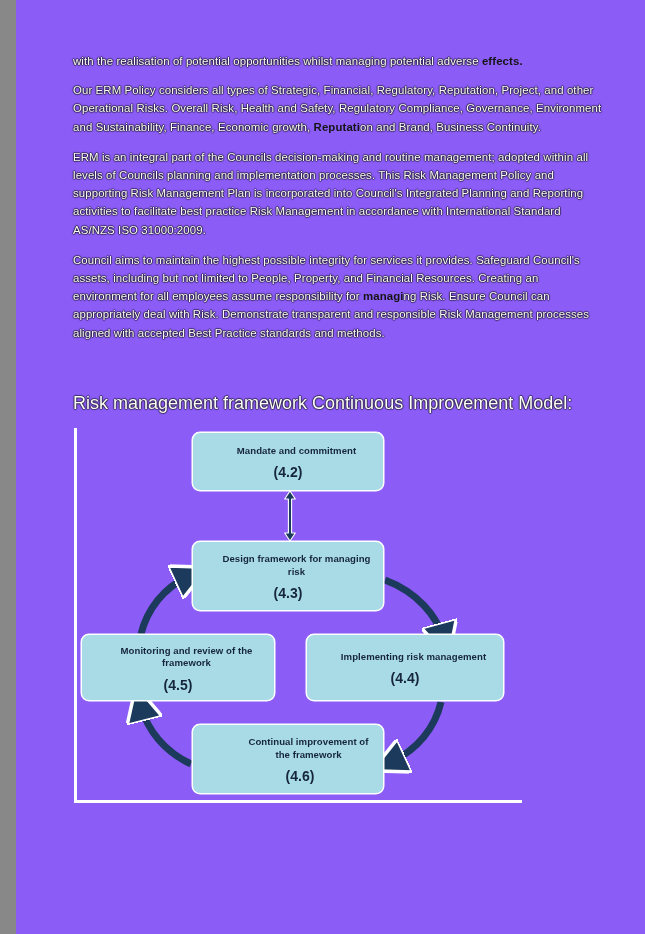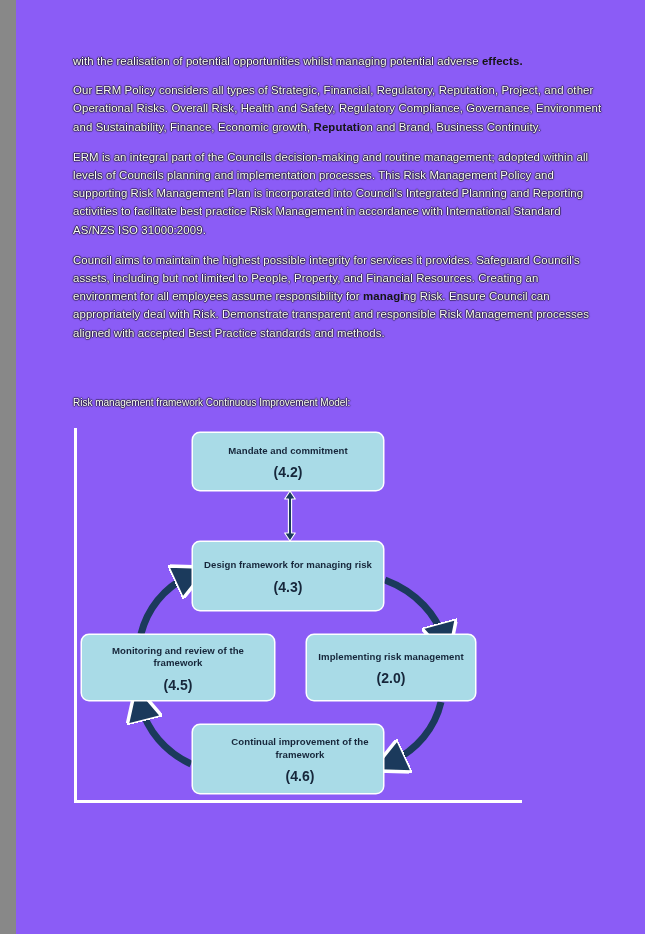--- a/index.html
+++ b/index.html
@@ -55,21 +55,21 @@
     font-weight: 700;
     text-shadow: none;
   }
 
   
   .section-heading {
     position: absolute;
     left: 57px;
     top: 394px;
     width: 540px;
-    font-size: 10px;
+    font-size: 18px;
     line-height: 18px;
     color: #fdfdfd;
     font-weight: 400;
     text-shadow:
       0 0 1px rgba(20,20,20,.95),
       1px 0 1px rgba(20,20,20,.5),
       -1px 0 1px rgba(20,20,20,.5),
       0 1px 1px rgba(20,20,20,.5),
       0 -1px 1px rgba(20,20,20,.5);
   }
@@ -123,35 +123,36 @@
     box-shadow: 0 0 0 1.5px #ffffff;
     z-index: 3;
   }
   .node-title {
     font-size: 9.6px;
     font-weight: 700;
     color: #16263a;
     text-align: center;
     line-height: 12.5px;
     letter-spacing: 0.005em;
+    margin-left: 17px;
   }
   .node-ref {
     font-size: 14px;
     font-weight: 700;
     color: #16263a;
     text-align: center;
     margin-top: 9px;
     line-height: 12px;
   }
 
   
   #node-mandate      { left: 132px; top: 13px;  width: 190px; height: 57px; }
   #node-design       { left: 132px; top: 122px; width: 190px; height: 68px; }
   #node-monitoring   { left: 21px;  top: 215px; width: 192px; height: 65px; padding-left: 8px; }
-  #node-implementing { left: 246px; top: 215px; width: 168px; height: 65px; }
+  #node-implementing { left: 246px; top: 215px; width: 196px; height: 65px; }
   #node-continual    { left: 132px; top: 305px; width: 190px; height: 68px; padding-left: 32px; }
 
   
   .double-arrow {
     position: absolute;
     left: 222px;
     top: 70px;
     width: 14px;
     height: 52px;
     z-index: 2;
@@ -212,21 +213,21 @@
       <div class="node-ref">(4.3)</div>
     </div>
 
     <div class="node" id="node-monitoring">
       <div class="node-title">Monitoring and review of the framework</div>
       <div class="node-ref">(4.5)</div>
     </div>
 
     <div class="node" id="node-implementing">
       <div class="node-title">Implementing risk management</div>
-      <div class="node-ref">(2.0)</div>
+      <div class="node-ref">(4.4)</div>
     </div>
 
     <div class="node" id="node-continual">
       <div class="node-title">Continual improvement of the framework</div>
       <div class="node-ref">(4.6)</div>
     </div>
 
   </div>
 </div>
 

